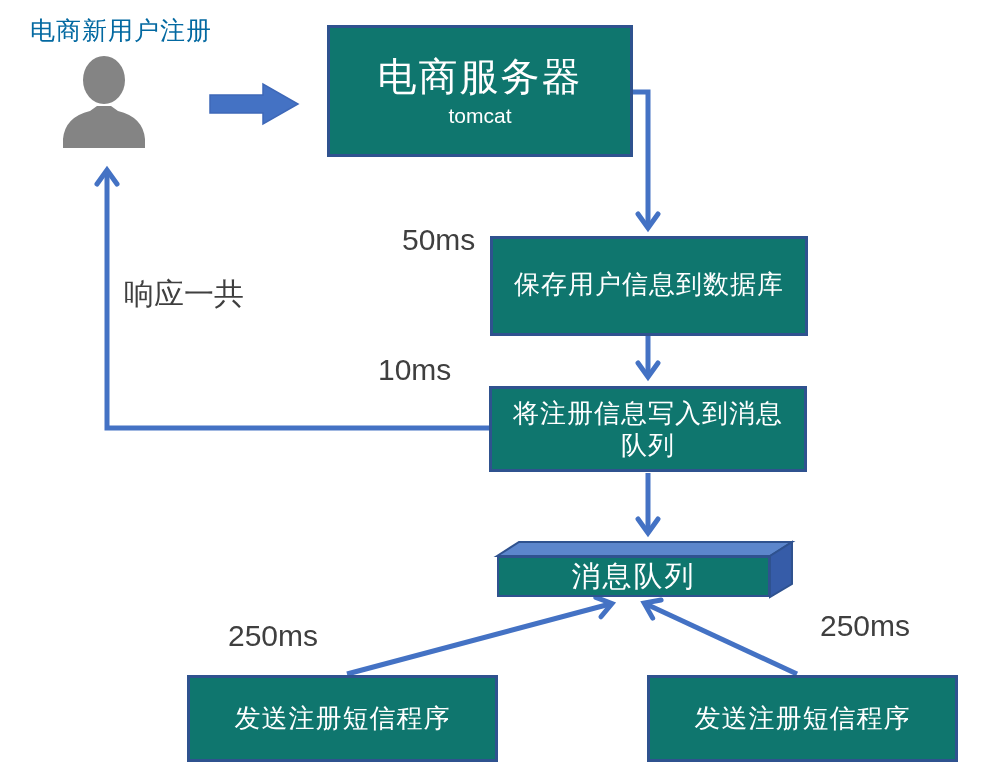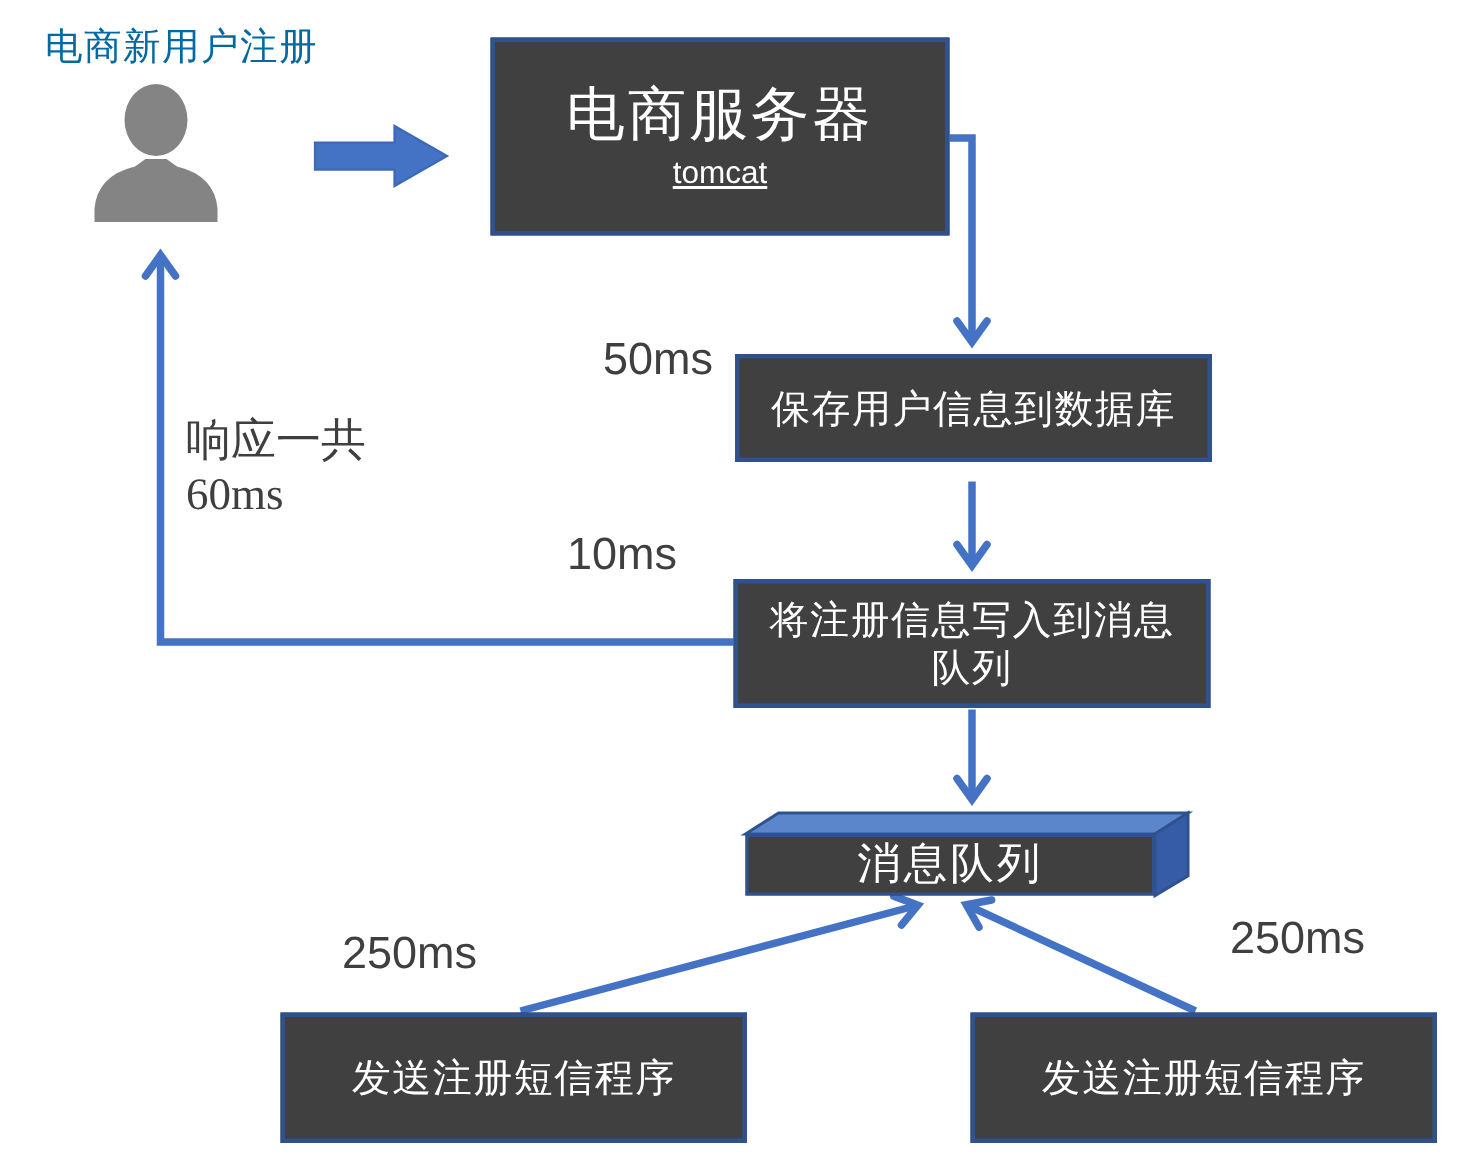--- a/index.html
+++ b/index.html
@@ -11,36 +11,36 @@
     font-family: "Liberation Sans", "DejaVu Sans", sans-serif;
     overflow: hidden;
   }
   .layer {
     position: absolute;
     left: 0; top: 0;
     width: 981px; height: 779px;
   }
   .node {
     position: absolute;
-    background: #404040;
+    background: #0f766e;
     border: 3px solid #2F528F;
     color: #ffffff;
     display: flex;
     flex-direction: column;
     align-items: center;
     justify-content: center;
     text-align: center;
     box-sizing: border-box;
     line-height: 1.25;
   }
   .server-box { left: 327px; top: 25px; width: 306px; height: 132px; }
   .server-title { font-size: 39px; letter-spacing: 2px; }
-  .server-sub { font-size: 21px; margin-top: 2px; text-decoration: underline; }
+  .server-sub { font-size: 21px; margin-top: 2px; }
   .proc { font-size: 26px; letter-spacing: 1px; }
-  .box-save { left: 490px; top: 236px; width: 318px; height: 72px; }
+  .box-save { left: 490px; top: 236px; width: 318px; height: 100px; font-family: Liberation Mono, monospace; }
   .box-write { left: 489px; top: 386px; width: 318px; height: 86px; }
   .box-sms-left { left: 187px; top: 675px; width: 311px; height: 87px; }
   .box-sms-right { left: 647px; top: 675px; width: 311px; height: 87px; }
   .queue-front {
     left: 497px; top: 556px; width: 273px; height: 41px;
     border-width: 2px;
     font-size: 29px; letter-spacing: 2px;
   }
   .lbl {
     position: absolute;
@@ -122,18 +122,17 @@
     <div>发送注册短信程序</div>
   </div>
   <div class="node proc box-sms-right">
     <div>发送注册短信程序</div>
   </div>
 
   <div class="lbl lbl-50">50ms</div>
   <div class="lbl lbl-10">10ms</div>
   <div class="lbl lbl-resp">
     <div>响应一共</div>
-    <div>60ms</div>
   </div>
   <div class="lbl lbl-250l">250ms</div>
   <div class="lbl lbl-250r">250ms</div>
 
 </div>
 
 </body></html>

